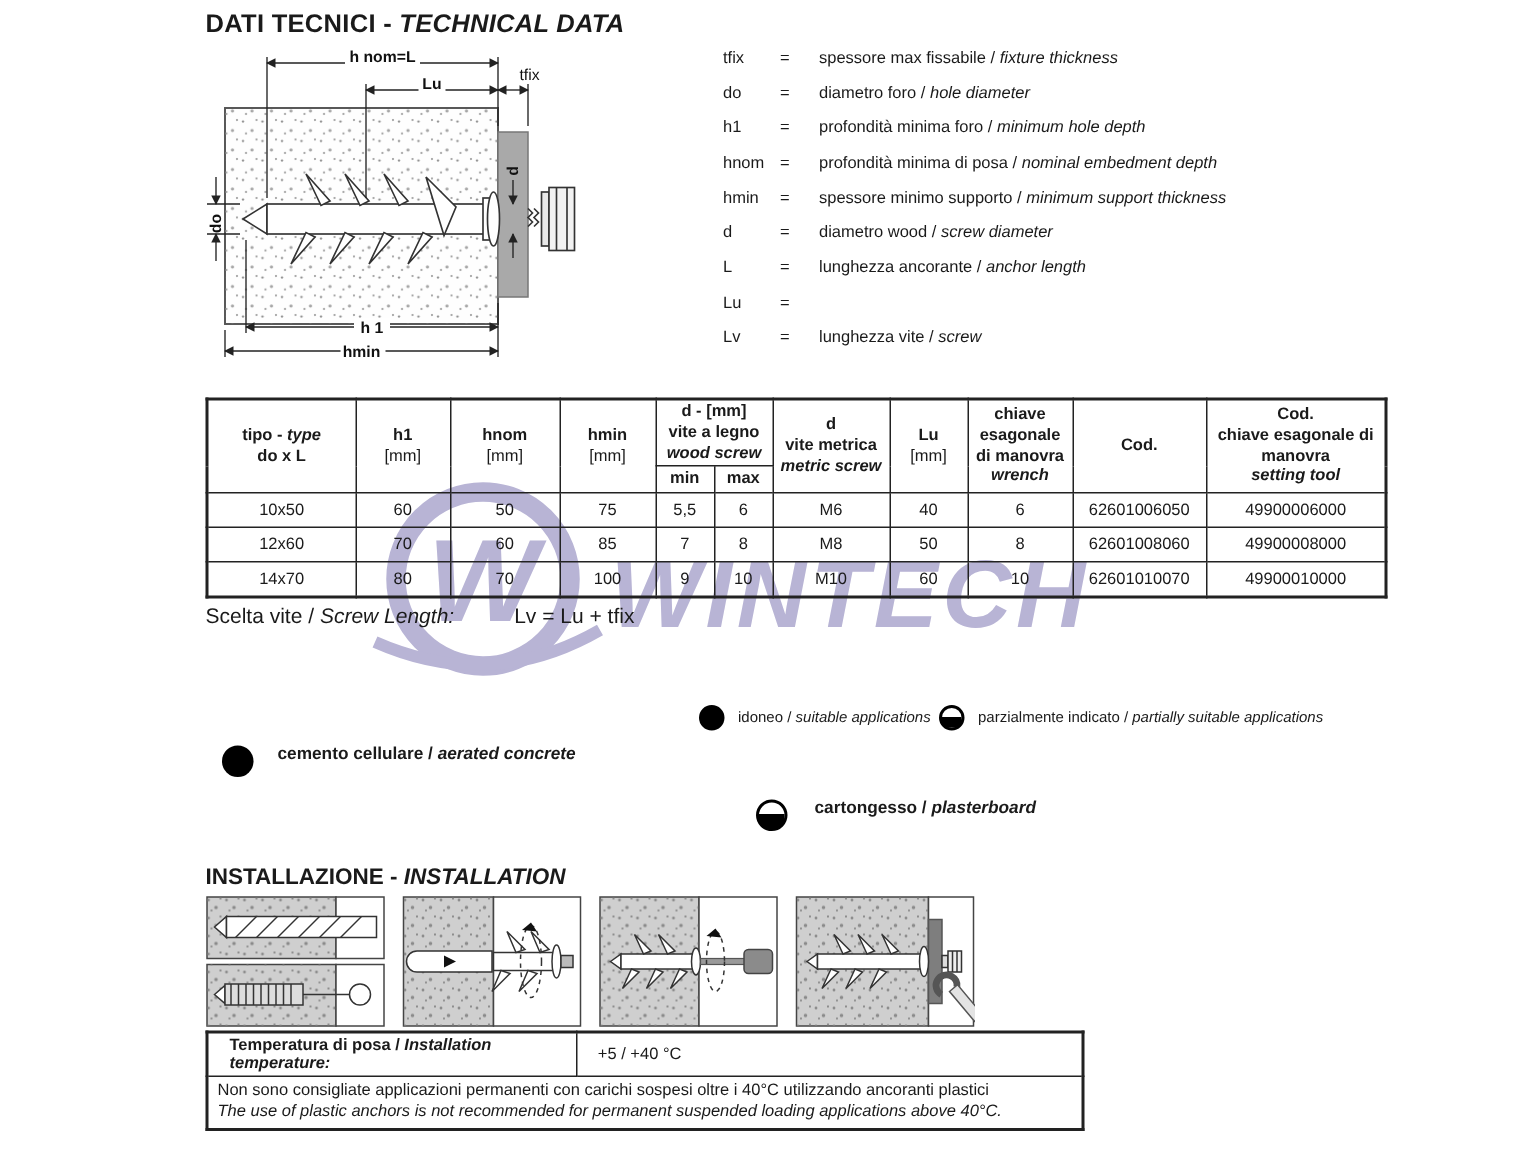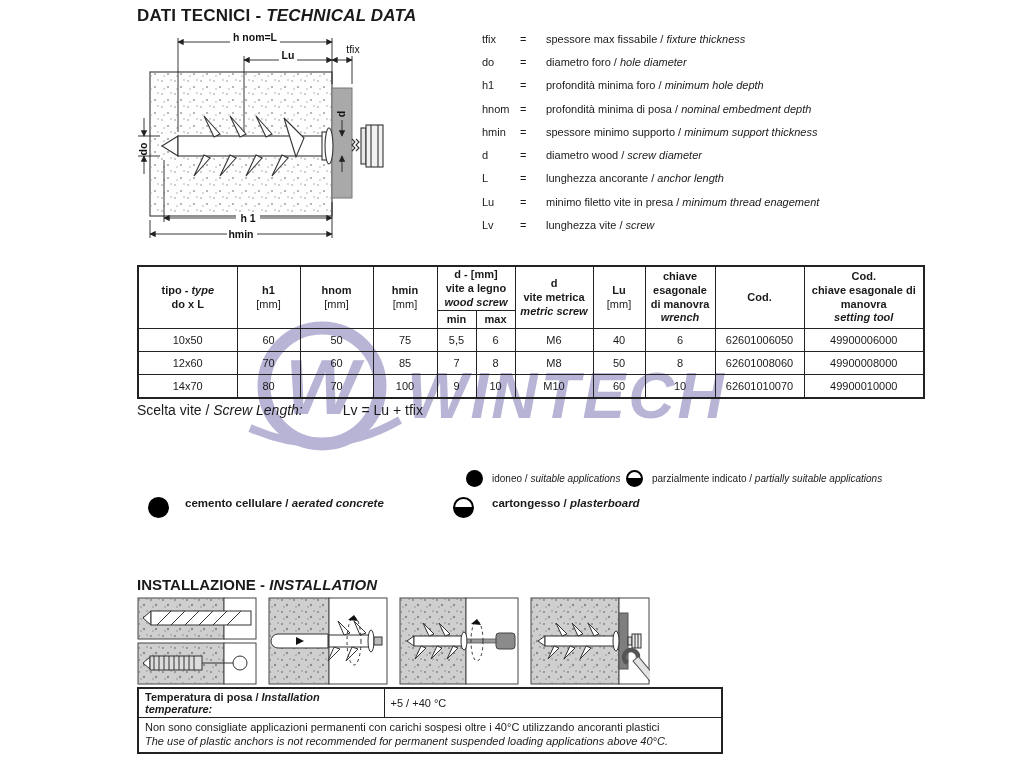--- a/index.html
+++ b/index.html
@@ -41,21 +41,21 @@
   .sup-legend { position:absolute; top:470px; font-size:10px; display:flex; align-items:center; z-index:1; }
   .mat-row { position:absolute; top:497px; display:flex; font-size:11.5px; font-weight:bold; z-index:1; }
 
   
   .panel { position:absolute; top:597px; z-index:1; }
 
   
   .temp-wrap { position:absolute; left:137px; top:687px; width:586px; z-index:1; }
   table.temp { border-collapse:collapse; width:586px; font-size:11px; table-layout:fixed; }
   table.temp { border:2px solid #222; }
-  table.temp td { border:1px solid #222; padding:2px 6px; vertical-align:middle; }
+  table.temp td { border:1px solid #222; padding:2px 14px; vertical-align:middle; }
   table.temp .lbl { font-weight:bold; width:246px; }
   table.temp .note-cell { line-height:1.25; padding:3px 6px; }
 </style>
 </head>
 <body>
 
 <div class="page">
 
   <div class="watermark">
     <svg width="540" height="140" viewBox="0 0 540 140">
@@ -192,21 +192,20 @@
         <span><span>diametro wood / </span><span class="it">screw diameter</span></span>
       </div>
     <div class="legend-row">
         <span class="legend-sym">L</span>
         <span class="legend-eq">=</span>
         <span><span>lunghezza ancorante / </span><span class="it">anchor length</span></span>
       </div>
     <div class="legend-row">
         <span class="legend-sym">Lu</span>
         <span class="legend-eq">=</span>
-        <span><span>minimo filetto vite in presa / </span><span class="it">minimum thread enagement</span></span>
       </div>
     <div class="legend-row">
         <span class="legend-sym">Lv</span>
         <span class="legend-eq">=</span>
         <span><span>lunghezza vite / </span><span class="it">screw</span></span>
       </div>
   </div>
 
   <div class="spec-wrap">
     <table class="spec">
@@ -296,21 +295,21 @@
   </div>
   <div class="sup-legend" style="left:626px;">
     <span class="dot dot-half" style="width:17px;height:17px;margin-right:9px;"></span>
     <span><span>parzialmente indicato / </span><span class="it">partially suitable applications</span></span>
   </div>
 
   <div class="mat-row" style="left:148px;">
     <span class="dot dot-full" style="width:21px;height:21px;margin-right:16px;"></span>
     <span><span>cemento cellulare / </span><span class="it">aerated concrete</span></span>
   </div>
-  <div class="mat-row" style="left:453px;">
+  <div class="mat-row" style="left:504px;margin-top:36px;">
     <span class="dot dot-half" style="width:21px;height:21px;margin-right:18px;"></span>
     <span><span>cartongesso / </span><span class="it">plasterboard</span></span>
   </div>
 
   <h2 class="h-sub" style="left:137px; top:576px;"><span>INSTALLAZIONE - </span><span class="it">INSTALLATION</span></h2>
 
   <div class="panel" style="left:137px;">
     <svg width="120" height="88" viewBox="0 0 120 88">
       <g stroke="#444" stroke-width="1">
         <rect x="1" y="1" width="86" height="41" fill="#cfcfcf"></rect>

